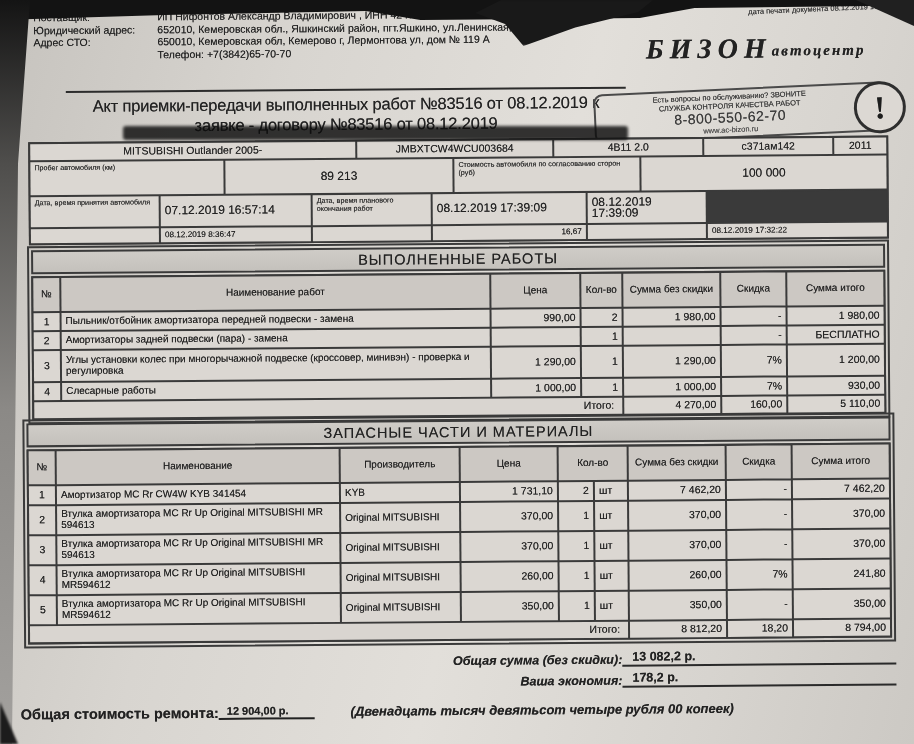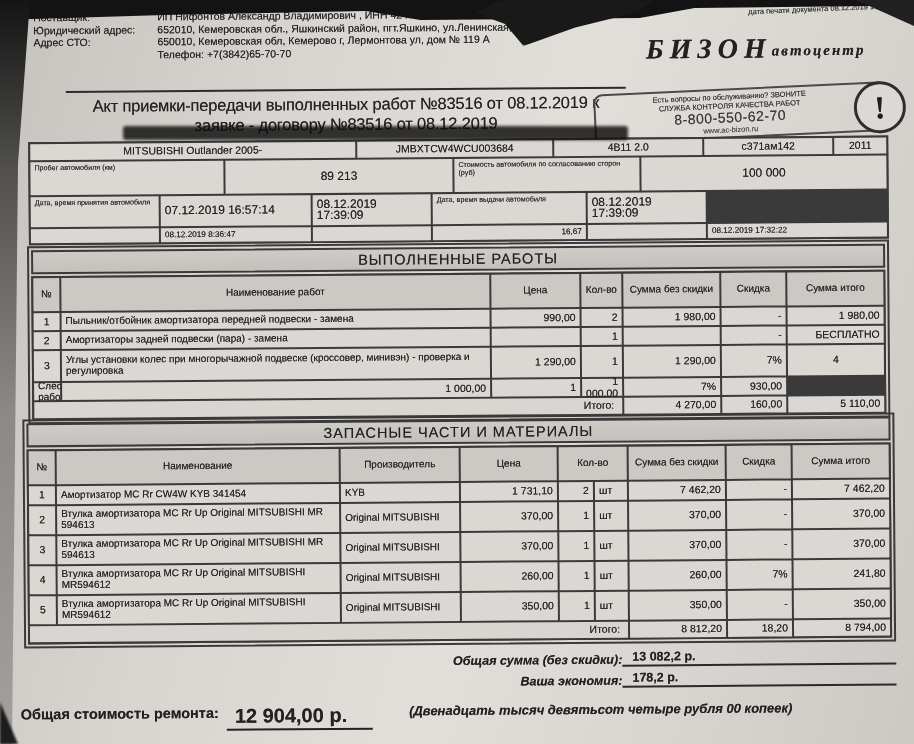--- a/index.html
+++ b/index.html
@@ -74,21 +74,21 @@
   .totlbl{background:#d9d5d0;justify-content:flex-end;text-align:right;font-size:10.5px;padding-right:8px;}
   .name{font-size:10px;line-height:10.8px;}
 
   
   .summary{position:absolute;top:651px;left:388px;width:506px;}
   .sline{display:flex;align-items:flex-end;margin-bottom:4px;}
   .slabel{width:232px;text-align:right;font-style:italic;font-weight:bold;font-size:12.5px;white-space:nowrap;}
   .sval{flex:1;border-bottom:2px solid #2a2a2a;font-weight:bold;font-size:12.5px;padding:0 0 1px 10px;}
   .footer{position:absolute;top:703px;left:18px;right:8px;display:flex;align-items:flex-start;}
   .flabel{font-weight:bold;font-size:14.5px;white-space:nowrap;}
-  .fval{font-weight:bold;font-size:20px;border-bottom:2px solid #222;padding:0 26px 1px 8px;margin-left:8px;white-space:nowrap;}
+  .fval{font-weight:bold;font-size:11px;border-bottom:2px solid #222;padding:0 26px 1px 8px;margin-left:0;white-space:nowrap;}
   .fwords{font-style:italic;font-weight:bold;font-size:13px;margin-left:36px;white-space:nowrap;}
 </style>
 </head>
 <body>
 
 <div class="stage">
   <div class="doc">
 
     <div class="printdate">дата печати документа 08.12.2019 17:38:25</div>
     <div class="hdr">
@@ -125,22 +125,22 @@
       </div>
       <div class="vrow vr2">
         <div class="cell lbl7">Пробег автомобиля (км)</div>
         <div class="cell ctr big">89 213</div>
         <div class="cell lbl7">Стоимость автомобиля по согласованию сторон (руб)</div>
         <div class="cell ctr big">100 000</div>
       </div>
       <div class="vrow vr3">
         <div class="cell lbl7">Дата, время принятия автомобиля</div>
         <div class="cell big">07.12.2019 16:57:14</div>
+        <div class="cell lbl7">Дата, время планового окончания работ</div>
         <div class="cell big">08.12.2019 17:39:09</div>
-        <div class="cell lbl7">Дата, время выдачи автомобиля</div>
         <div class="cell big">08.12.2019 17:39:09</div>
       </div>
       <div class="vrow vr4">
         <div class="cell"></div>
         <div class="cell sub">08.12.2019 8:36:47</div>
         <div class="cell"></div>
         <div class="cell sub rt">16,67</div>
         <div class="cell"></div>
         <div class="cell sub">08.12.2019 17:32:22</div>
       </div>
@@ -172,20 +172,21 @@
         <div class="cell rt"></div>
         <div class="cell rt">-</div>
         <div class="cell rt">БЕСПЛАТНО</div>
 
         <div class="cell ctr">3</div>
         <div class="cell name">Углы установки колес при многорычажной подвеске (кроссовер, минивэн) - проверка и регулировка</div>
         <div class="cell rt">1 290,00</div>
         <div class="cell rt">1</div>
         <div class="cell rt">1 290,00</div>
         <div class="cell rt">7%</div>
+        <div class="cell rt">1 200,00</div>
 
         <div class="cell ctr">4</div>
         <div class="cell name">Слесарные работы</div>
         <div class="cell rt">1 000,00</div>
         <div class="cell rt">1</div>
         <div class="cell rt">1 000,00</div>
         <div class="cell rt">7%</div>
         <div class="cell rt">930,00</div>
 
         <div class="cell totlbl" style="grid-column:1/5">Итого:</div>

